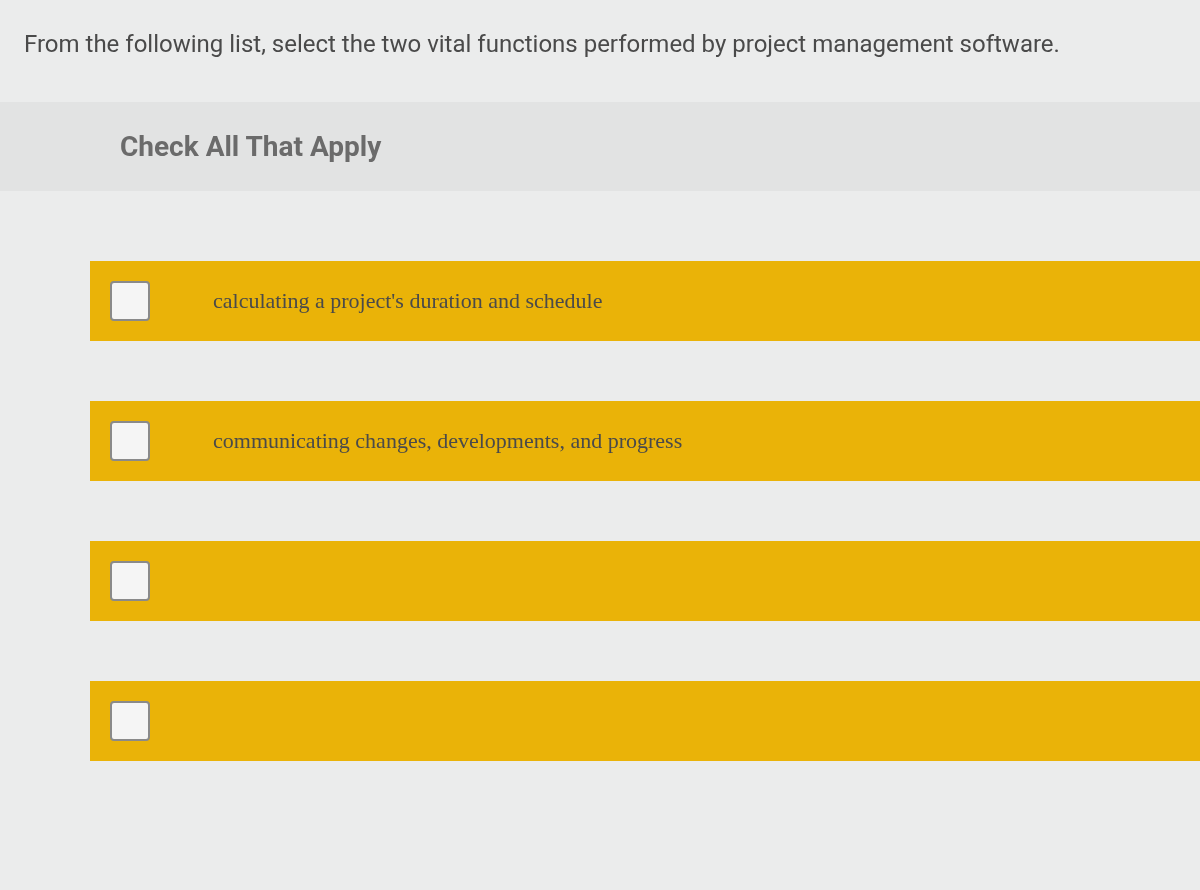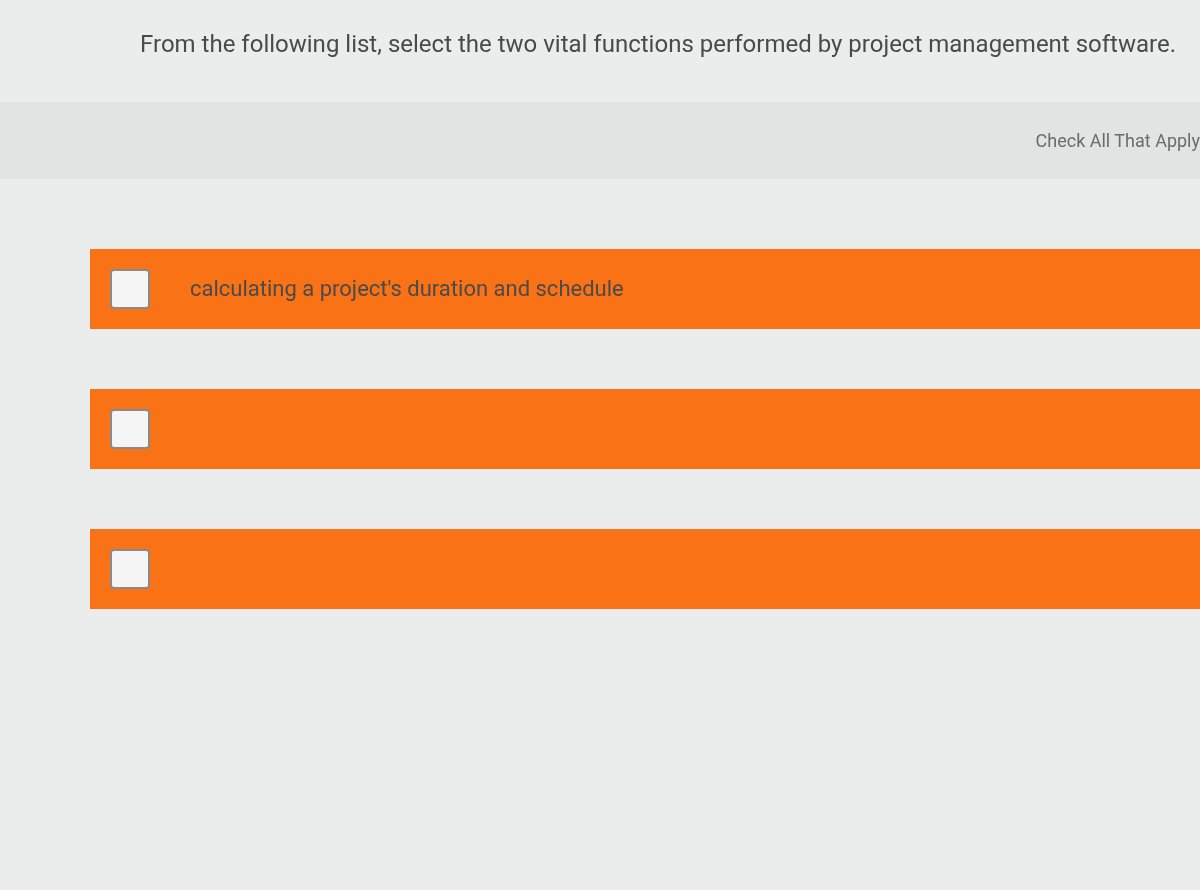--- a/index.html
+++ b/index.html
@@ -11,50 +11,50 @@
       font-family: -apple-system, BlinkMacSystemFont, "Segoe UI", Roboto, Helvetica, Arial, sans-serif;
       background: #e8e9ea;
       width: 1200px;
       height: 890px;
       overflow: hidden;
     }
     .container {
       width: 100%;
       height: 100%;
       background: #ebecec;
-      text-align: right;
     }
     .question-text {
       padding: 28px 24px 40px 24px;
       font-size: 24px;
       color: #4a4a4a;
       font-weight: 400;
       line-height: 1.4;
     }
     .instruction-bar {
       background: #e2e3e3;
-      padding: 28px 0 28px 72px;
-      font-size: 18px;
+      padding: 28px 0 28px 120px;
+      font-size: 28px;
       color: #6b6b6b;
-      font-weight: 400;
+      font-weight: 700;
       margin-bottom: 70px;
     }
     .options {
       display: flex;
       flex-direction: column;
       gap: 60px;
       padding-left: 90px;
       padding-right: 0;
     }
     .option-row {
       display: flex;
       align-items: center;
-      background: #f97316;
+      background: #eab308;
       padding: 20px 0 20px 20px;
-      gap: 40px;
+      gap: 63px;
+      font-family: Liberation Serif, serif;
     }
     .checkbox {
       width: 40px;
       height: 40px;
       border: 2px solid #8a8a8a;
       border-radius: 4px;
       background: #f5f5f5;
       cursor: pointer;
       flex-shrink: 0;
     }
@@ -72,20 +72,24 @@
 
   <div class="instruction-bar">Check All That Apply</div>
 
   <div class="options">
 
     <div class="option-row">
       <div class="checkbox"></div>
       <div class="option-label">calculating a project's duration and schedule</div>
     </div>
 
+    <div class="option-row">
+      <div class="checkbox"></div>
+      <div class="option-label">communicating changes, developments, and progress</div>
+    </div>
 
     <div class="option-row">
       <div class="checkbox"></div>
     </div>
 
     <div class="option-row">
       <div class="checkbox"></div>
     </div>
 
   </div>

